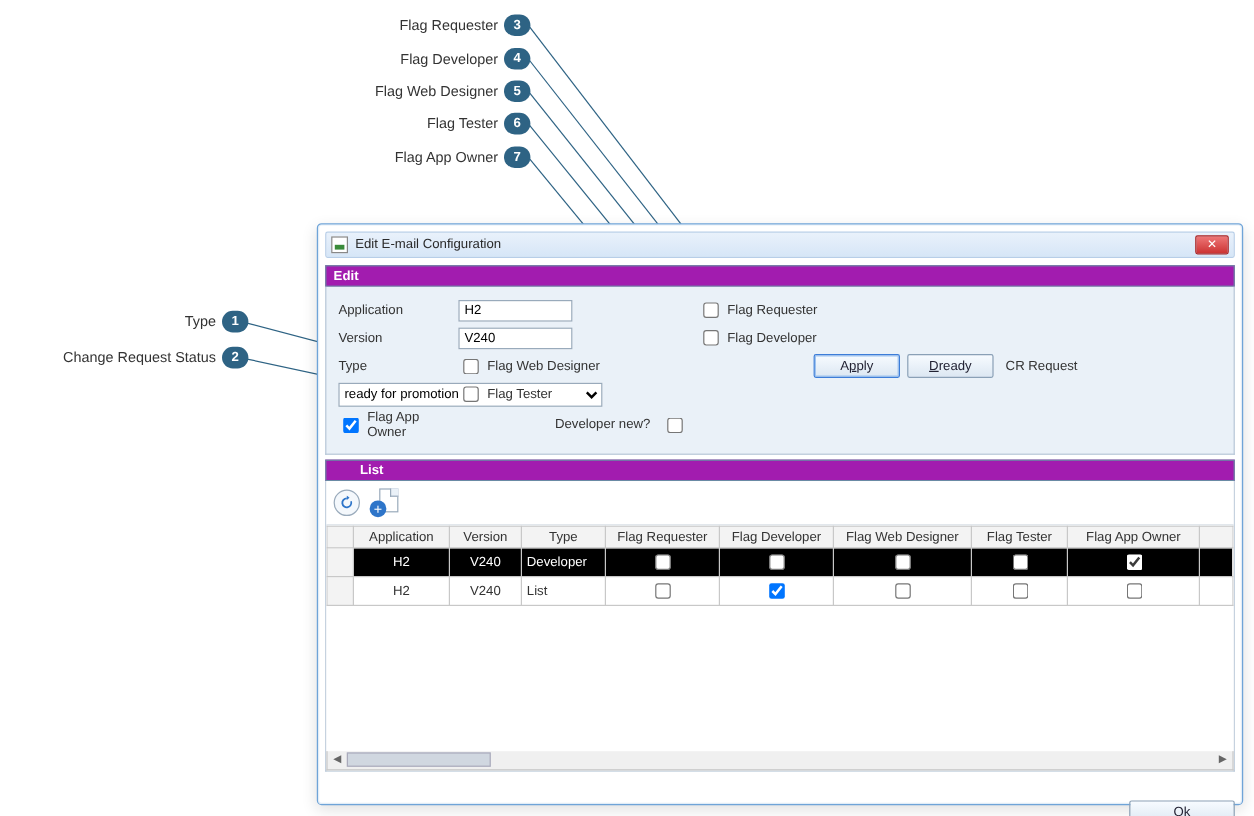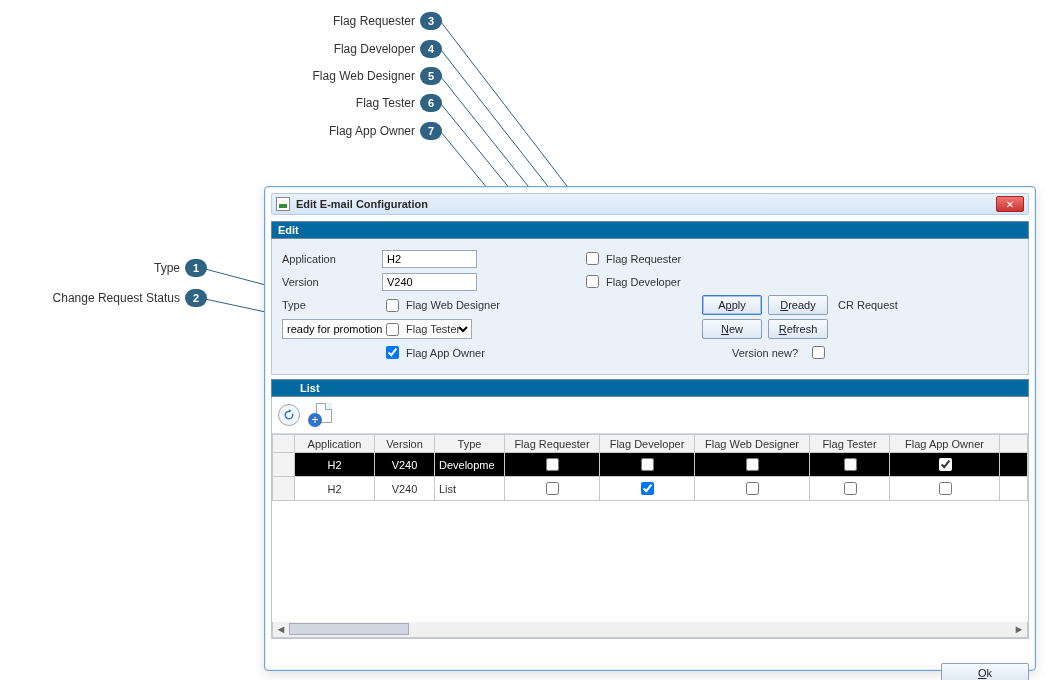--- a/index.html
+++ b/index.html
@@ -68,36 +68,36 @@
     margin-right: 6px;
     position: relative;
   }
   .titlebar .ticon::before {
     content:"";
     position:absolute;
     left:2px; top:6px; width:8px; height:4px;
     background:#3a8b3a;
   }
   .titlebar .title {
-    font-weight: bold;
+    font-weight: normal;
     color: #2a2a2a;
   }
   .close-btn {
     margin-left: auto;
     width: 28px; height: 16px;
     background: linear-gradient(#e77, #c33);
     border: 1px solid #a22;
     border-radius: 2px;
     color: #fff;
     display: flex; align-items:center; justify-content:center;
     font-size: 10px;
     cursor: default;
   }
   .section-hdr {
-    background: #0369a1;
+    background: #a21caf;
     color: #fff;
     font-weight: bold;
     padding: 2px 6px;
     border: 1px solid #6a8aa4;
   }
   .panel {
     border: 1px solid #b8c8d8;
     border-top: none;
     background: #eaf1f8;
     padding: 8px 10px 10px 10px;
@@ -121,21 +121,21 @@
     height: 20px;
     border: 1px solid #9ab;
     background: #fff;
     font: inherit;
   }
   .flagcol { margin: 2px 0; }
   .flagcol label { display: inline-flex; align-items: center; gap: 4px; }
   .flagcol input[type=checkbox] { width:13px; height:13px; }
   .btncol { display: flex; gap: 6px; justify-content: flex-end; margin: 2px 0; }
   .btn {
-    width: 60px;
+    width: 72px;
     height: 20px;
     border: 1px solid #8aa0b6;
     background: linear-gradient(#f7fbff, #dce7f2);
     border-radius: 2px;
     font: inherit;
     color: #223;
     cursor: default;
     text-align: center;
     line-height: 18px;
     display:inline-block;
@@ -305,38 +305,34 @@
       <div class="flagcol"><label>
             <input type="checkbox" style=""> 
             <span>Flag Web Designer</span>
           </label></div>
       <div class="btncol">
         <span class="btn primary"><span>A</span><span class="ul">p</span><span>ply</span></span>
         <span class="btn"><span></span><span class="ul">D</span><span>ready</span></span>
       </div>
 
       <div class="lab">CR Request</div>
-      <div><select style="width:190px"><option>ready for promotion</option></select></div>
+      <div><select style="width:220px"><option>ready for promotion</option></select></div>
       <div class="flagcol"><label>
             <input type="checkbox" style=""> 
             <span>Flag Tester</span>
           </label></div>
-      <div class="btncol">
-        <span class="btn"><span></span><span class="ul">N</span><span>ew</span></span>
-        <span class="btn"><span></span><span class="ul">R</span><span>efresh</span></span>
-      </div>
 
       <div></div>
       <div></div>
       <div class="flagcol"><label>
             <input type="checkbox" checked="" style=""> 
             <span>Flag App Owner</span>
           </label></div>
       <div class="continue">
-        <span>Version new?</span>
+        <span>Developer new?</span>
         <input type="checkbox" style="">
       </div>
     </div>
   </div>
 
   <div class="section-hdr" style="margin-top:4px;padding-left:28px;">List</div>
   <div class="list-panel">
     <div class="toolbar">
       <span class="tool-refresh">
         <svg viewBox="0 0 16 16">
@@ -375,21 +371,21 @@
             <th>Flag Tester</th>
             <th>Flag App Owner</th>
             <th></th>
           </tr>
         </thead>
         <tbody id="grid-rows">
             <tr class="selected">
               <td class="rowhdr"></td>
               <td>H2</td>
               <td>V240</td>
-              <td style="text-align: left;">Developme</td>
+              <td style="text-align: left;">Developer</td>
               <td><input type="checkbox" style=""></td>
               <td><input type="checkbox" style=""></td>
               <td><input type="checkbox" style=""></td>
               <td><input type="checkbox" style=""></td>
               <td><input type="checkbox" checked="" style=""></td>
               <td></td>
             </tr>
             <tr>
               <td class="rowhdr"></td>
               <td>H2</td>

